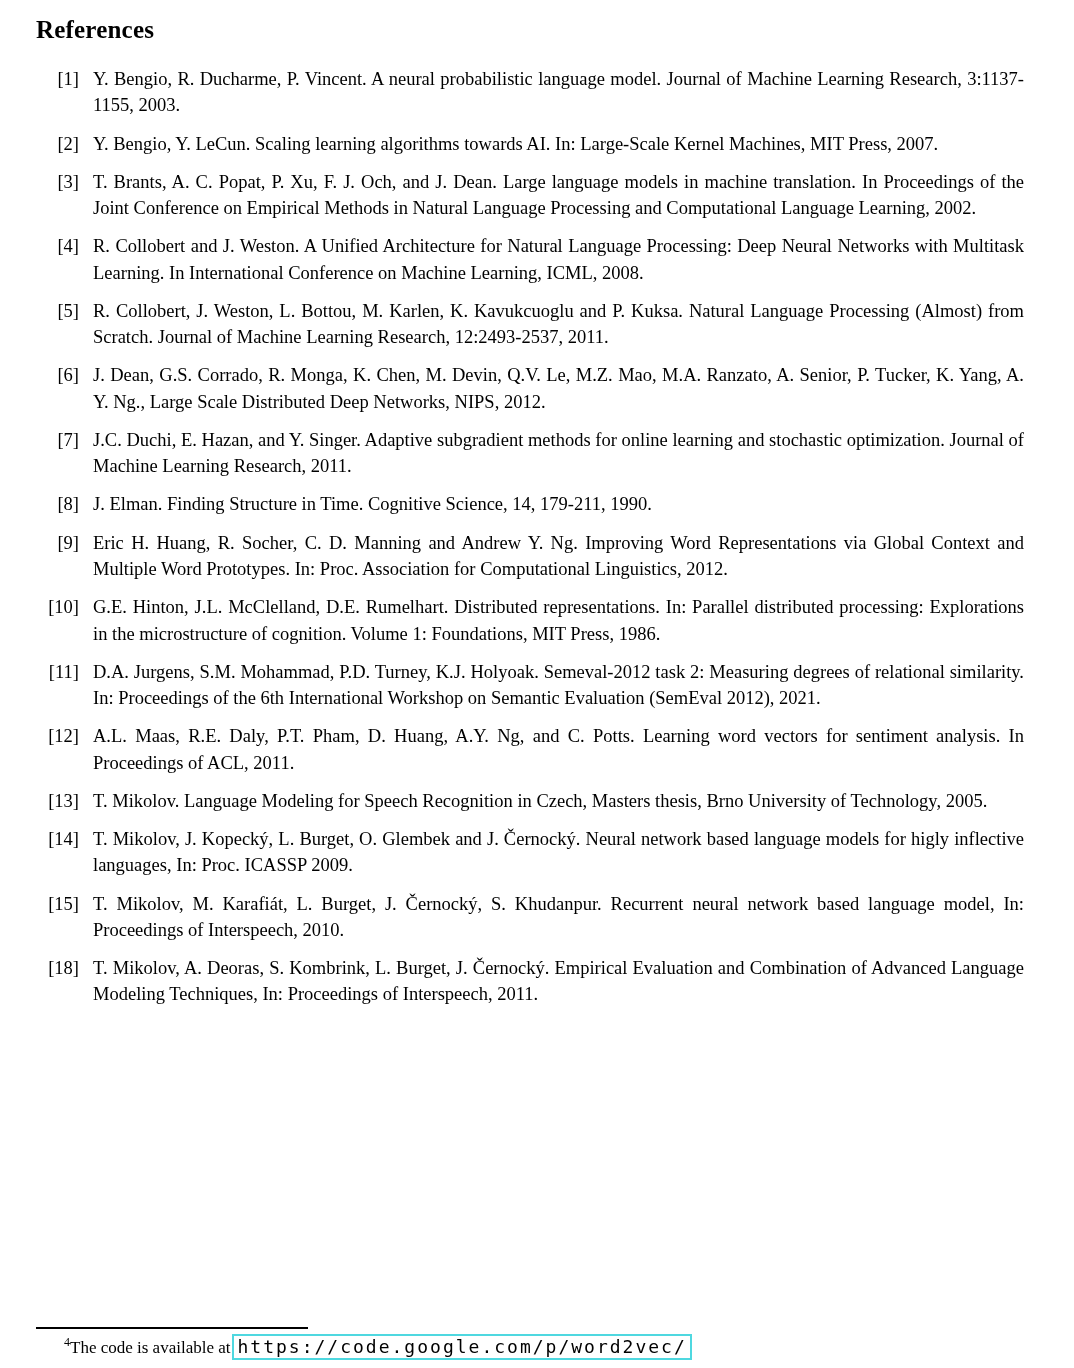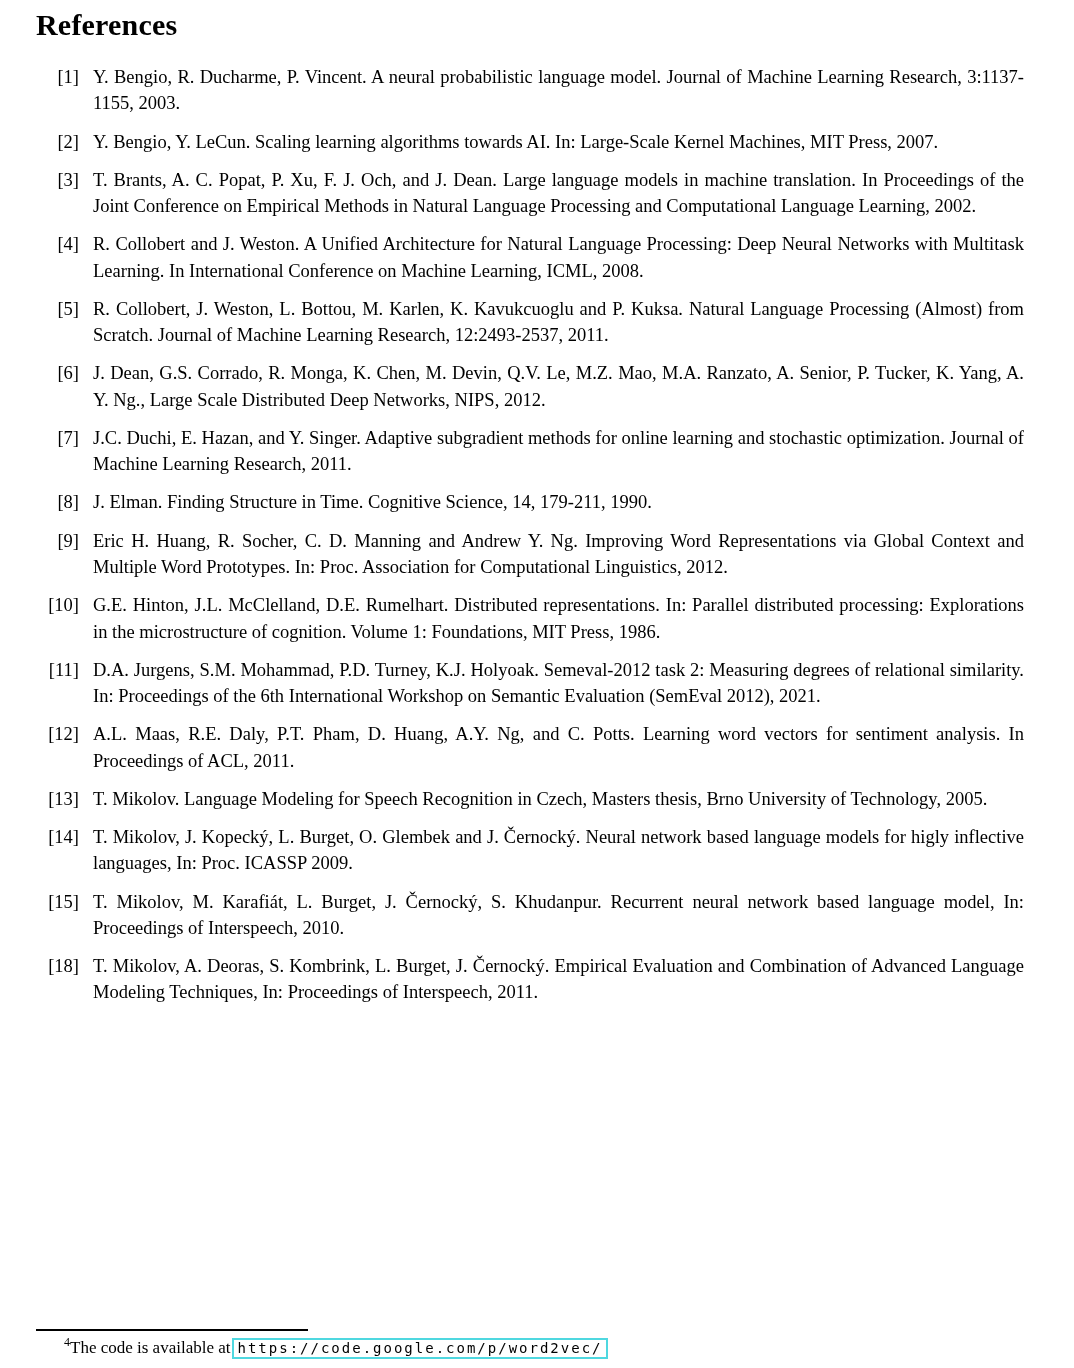--- a/index.html
+++ b/index.html
@@ -7,24 +7,24 @@
   body {
     width: 1074px;
     height: 1368px;
     font-family: "Liberation Serif", "DejaVu Serif", serif;
     color: #000000;
     padding: 8px 50px 0 36px;
     position: relative;
     overflow: hidden;
   }
   .page-title {
-    font-size: 30px;
+    font-size: 25px;
     font-weight: bold;
     letter-spacing: 0.2px;
-    margin: 0 0 22px 0;
+    margin: 8px 0 22px 0;
   }
   ol.refs {
     list-style: none;
   }
   li.ref {
     position: relative;
     padding-left: 57px;
     margin-bottom: 12px;
     font-size: 18.5px;
     line-height: 1.42;
@@ -54,21 +54,21 @@
     padding-left: 28px;
     white-space: nowrap;
   }
   .footnote-marker {
     font-size: 12px;
     vertical-align: super;
     line-height: 0;
   }
   .code-link {
     font-family: "DejaVu Sans Mono", "Liberation Mono", monospace;
-    font-size: 14px;
+    font-size: 18px;
     letter-spacing: 2px;
     color: #000000;
     text-decoration: none;
     border: 2px solid #4fd8e0;
     padding: 0 3px 1px 3px;
     margin-left: 2px;
   }
 </style>
 </head>
 <body>

